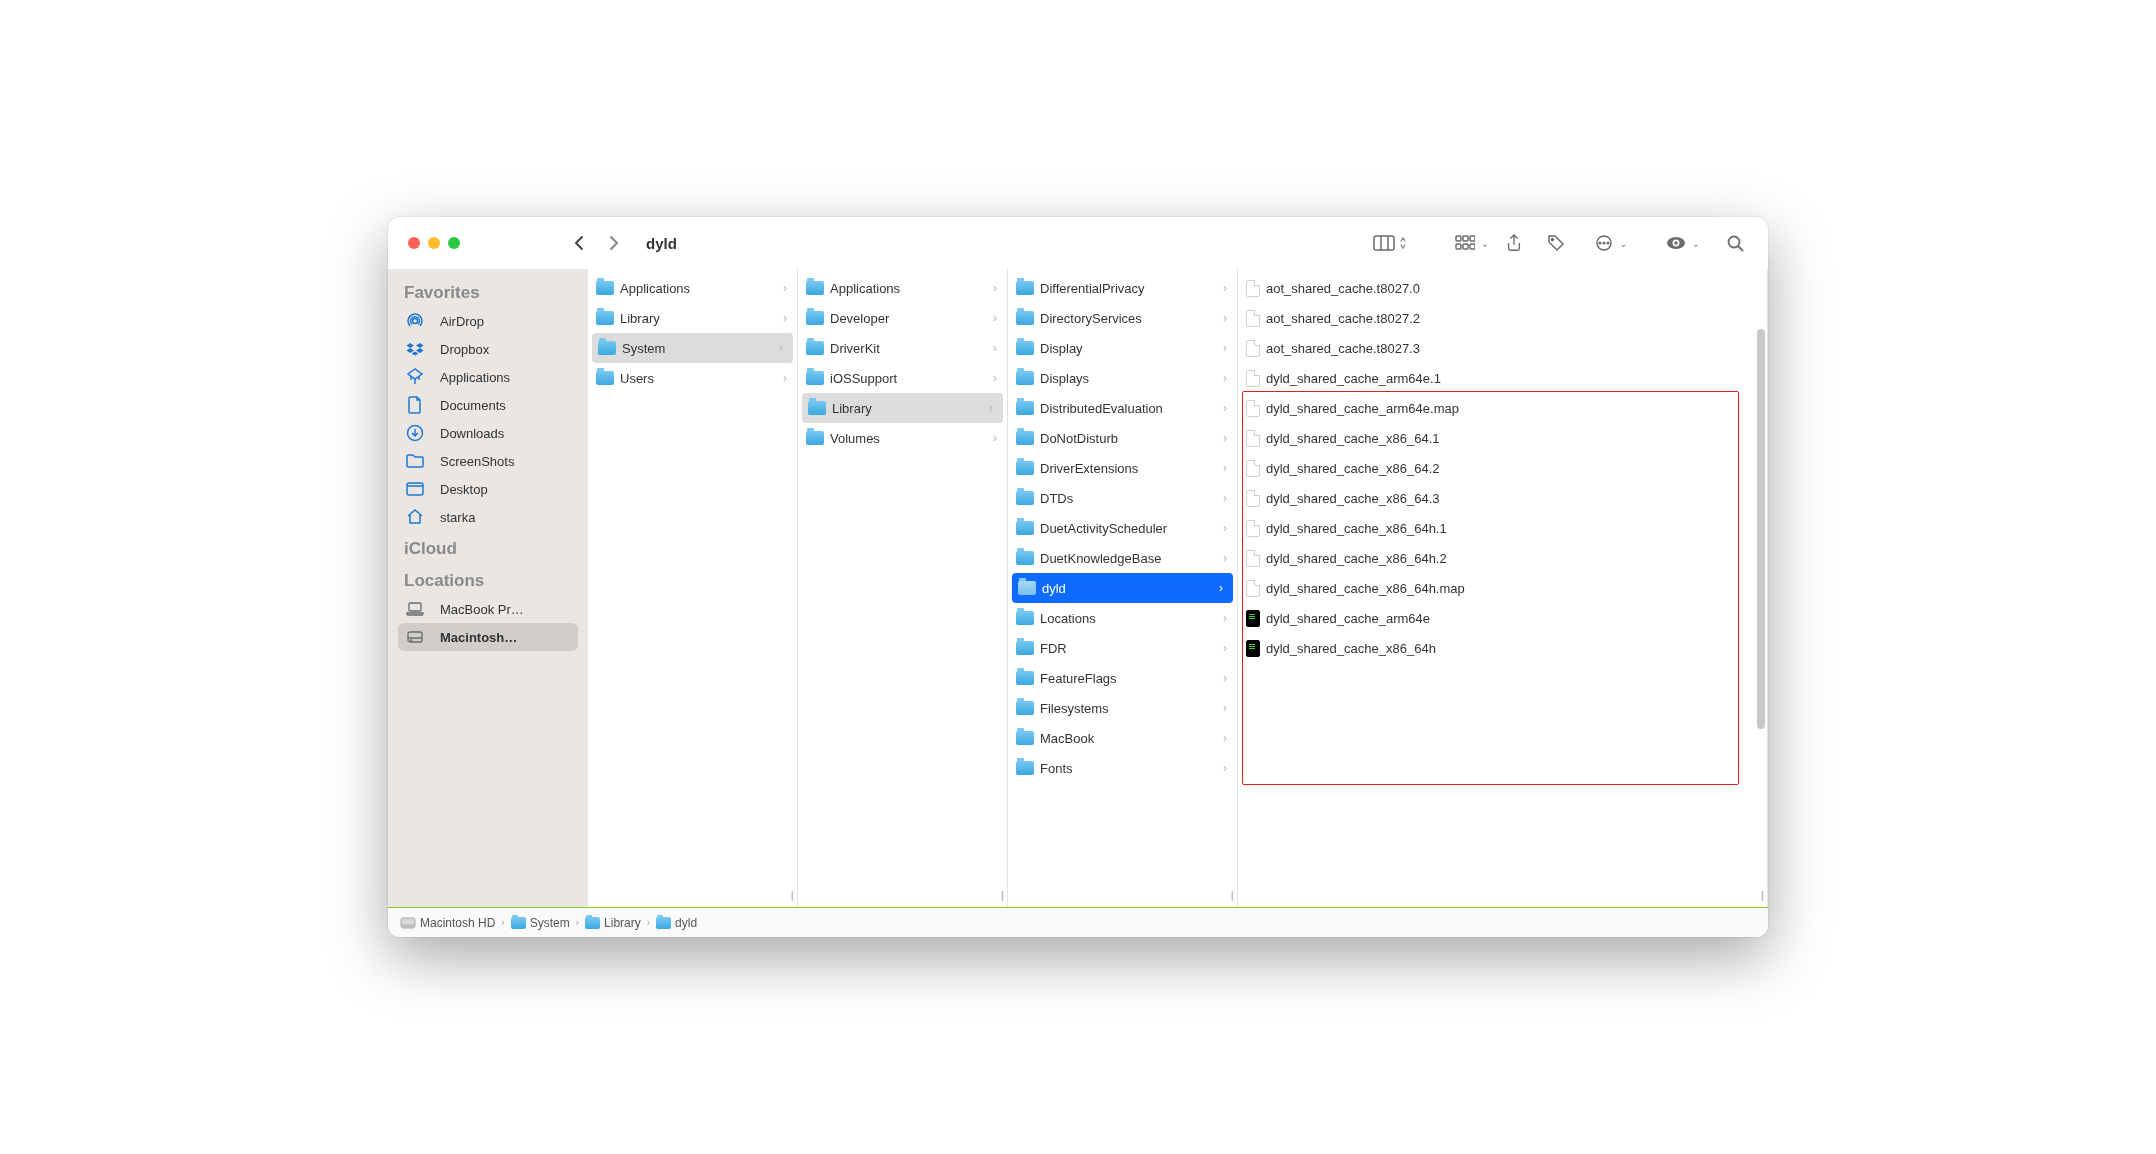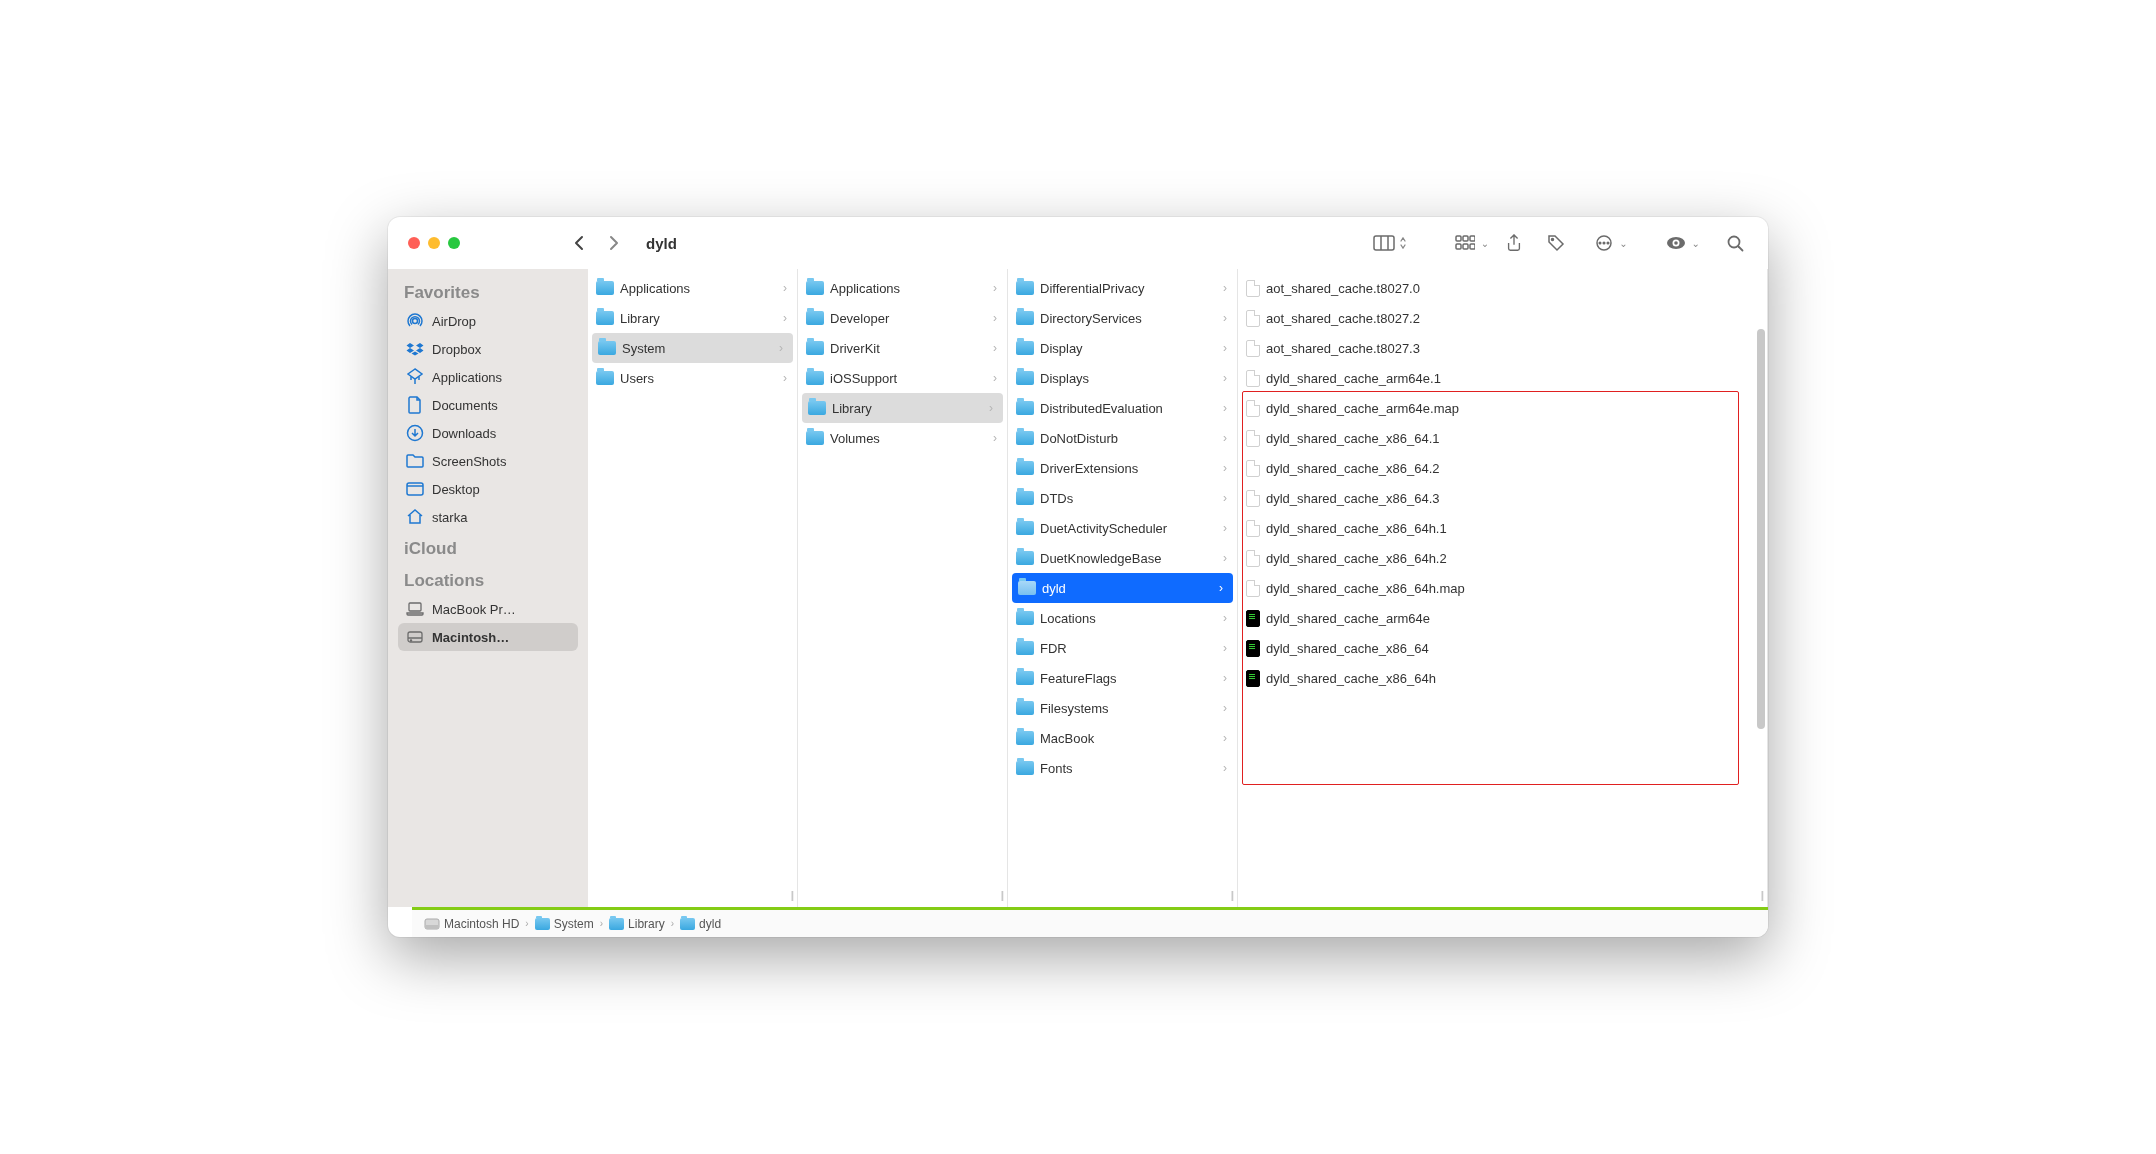--- a/index.html
+++ b/index.html
@@ -25,21 +25,21 @@
 .tbtn { width: 34px; height: 30px; display:flex; align-items:center; justify-content:center; color:#6b6b6b; cursor:pointer; border-radius:6px; }
 .tgroup { display:flex; align-items:center; gap:4px; margin-left:14px; }
 .caret { font-size:10px; color:#888; margin-left:2px; }
 
 
 .body { flex:1; display:flex; overflow:hidden; }
 
 
 .sidebar { width: 200px; background: #e9e6e4; padding: 6px 10px 10px; overflow-y:auto; }
 .sidebar .sect { font-size:17px; color:#8a8a8a; font-weight:600; padding: 8px 6px 4px; }
-.side-item { display:flex; align-items:center; gap:8px; height:28px; padding:0 8px; border-radius:6px; font-size:13px; color:#333; cursor:pointer; white-space:nowrap; overflow:hidden; text-overflow:ellipsis; }
+.side-item { display:flex; align-items:center; gap:16px; height:28px; padding:0 8px; border-radius:6px; font-size:13px; color:#333; cursor:pointer; white-space:nowrap; overflow:hidden; text-overflow:ellipsis; }
 .side-item.selected { background:#d0cdcb;font-weight:bold; }
 .side-item .ic { width:18px; height:18px; display:flex; align-items:center; justify-content:center; color:#1f78d1; flex-shrink:0; }
 .side-item.loc .ic { color:#6b6b6b; }
 
 
 .columns { flex:1; display:flex; background:#fff; position:relative; }
 .col { border-right:1px solid #e5e5e5; overflow-y:auto; position:relative; padding-top:4px; }
 .col::after { content:""; position:absolute; right:3px; bottom:6px; width:2px; height:0; } 
 .col .scrollhint { position:absolute; right:5px; bottom:6px; color:#bbb; font-size:10px; letter-spacing:-2px; }
 .c1{width:210px} .c2{width:210px} .c3{width:230px} .c4{flex:1; min-width:340px; position:relative;}
@@ -60,21 +60,21 @@
 .file-ic.exec::before{content:"";position:absolute;top:3px;left:2px;width:6px;height:1px;background:#3c3;box-shadow:0 2px 0 #3c3, 0 4px 0 #3c3;}
 
 .disk-ic{width:16px;height:16px;display:flex;align-items:center;justify-content:center;}
 
 .redbox{position:absolute; border:1.5px solid #e02020; pointer-events:none; border-radius:2px;}
 
 
 .vscroll{position:absolute;right:2px;top:60px;width:8px;height:400px;background:#c8c8c8;border-radius:4px;}
 
 
-.pathbar { height:30px; border-top:3px solid #84cc16; display:flex; align-items:center; padding:0 12px; gap:6px; font-size:12px; color:#555; background:#fafafa;margin-left:24px;}
+.pathbar { height:30px; border-top:1px solid #84cc16; display:flex; align-items:center; padding:0 12px; gap:6px; font-size:12px; color:#555; background:#fafafa;}
 .pathbar .seg{display:flex;align-items:center;gap:4px;}
 .pathbar .pchev{color:#aaa;font-size:10px;}
 .mini-folder{width:15px;height:12px;background:linear-gradient(#78c8f0,#3aa8e0);border-radius:2px;position:relative;}
 .mini-folder::before{content:"";position:absolute;top:-2px;left:1px;width:6px;height:2px;background:#78c8f0;border-radius:1px 1px 0 0;}
 
 svg{display:block}
 </style>
 </head>
 <body>
 
@@ -446,24 +446,20 @@
             <span class="file-ic"></span>
             <span>dyld_shared_cache_x86_64h.2</span>
           </div>
           <div class="row">
             <span class="file-ic"></span>
             <span>dyld_shared_cache_x86_64h.map</span>
           </div>
           <div class="row">
             <span class="file-ic exec"></span>
             <span>dyld_shared_cache_arm64e</span>
-          </div>
-          <div class="row">
-            <span class="file-ic exec"></span>
-            <span>dyld_shared_cache_x86_64</span>
           </div>
           <div class="row">
             <span class="file-ic exec"></span>
             <span>dyld_shared_cache_x86_64h</span>
           </div>
           <div class="scrollhint">||</div>
       </div>
     </div>
   </div>
 

